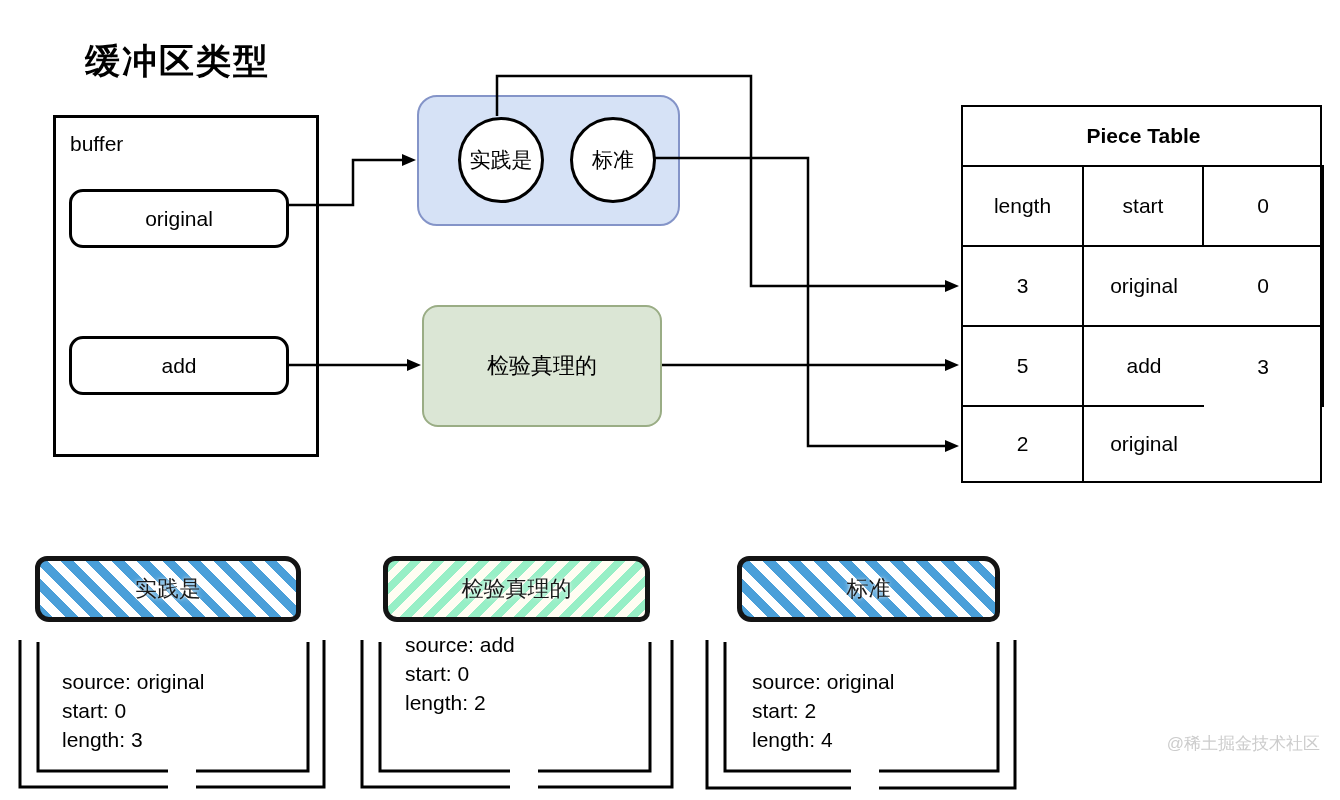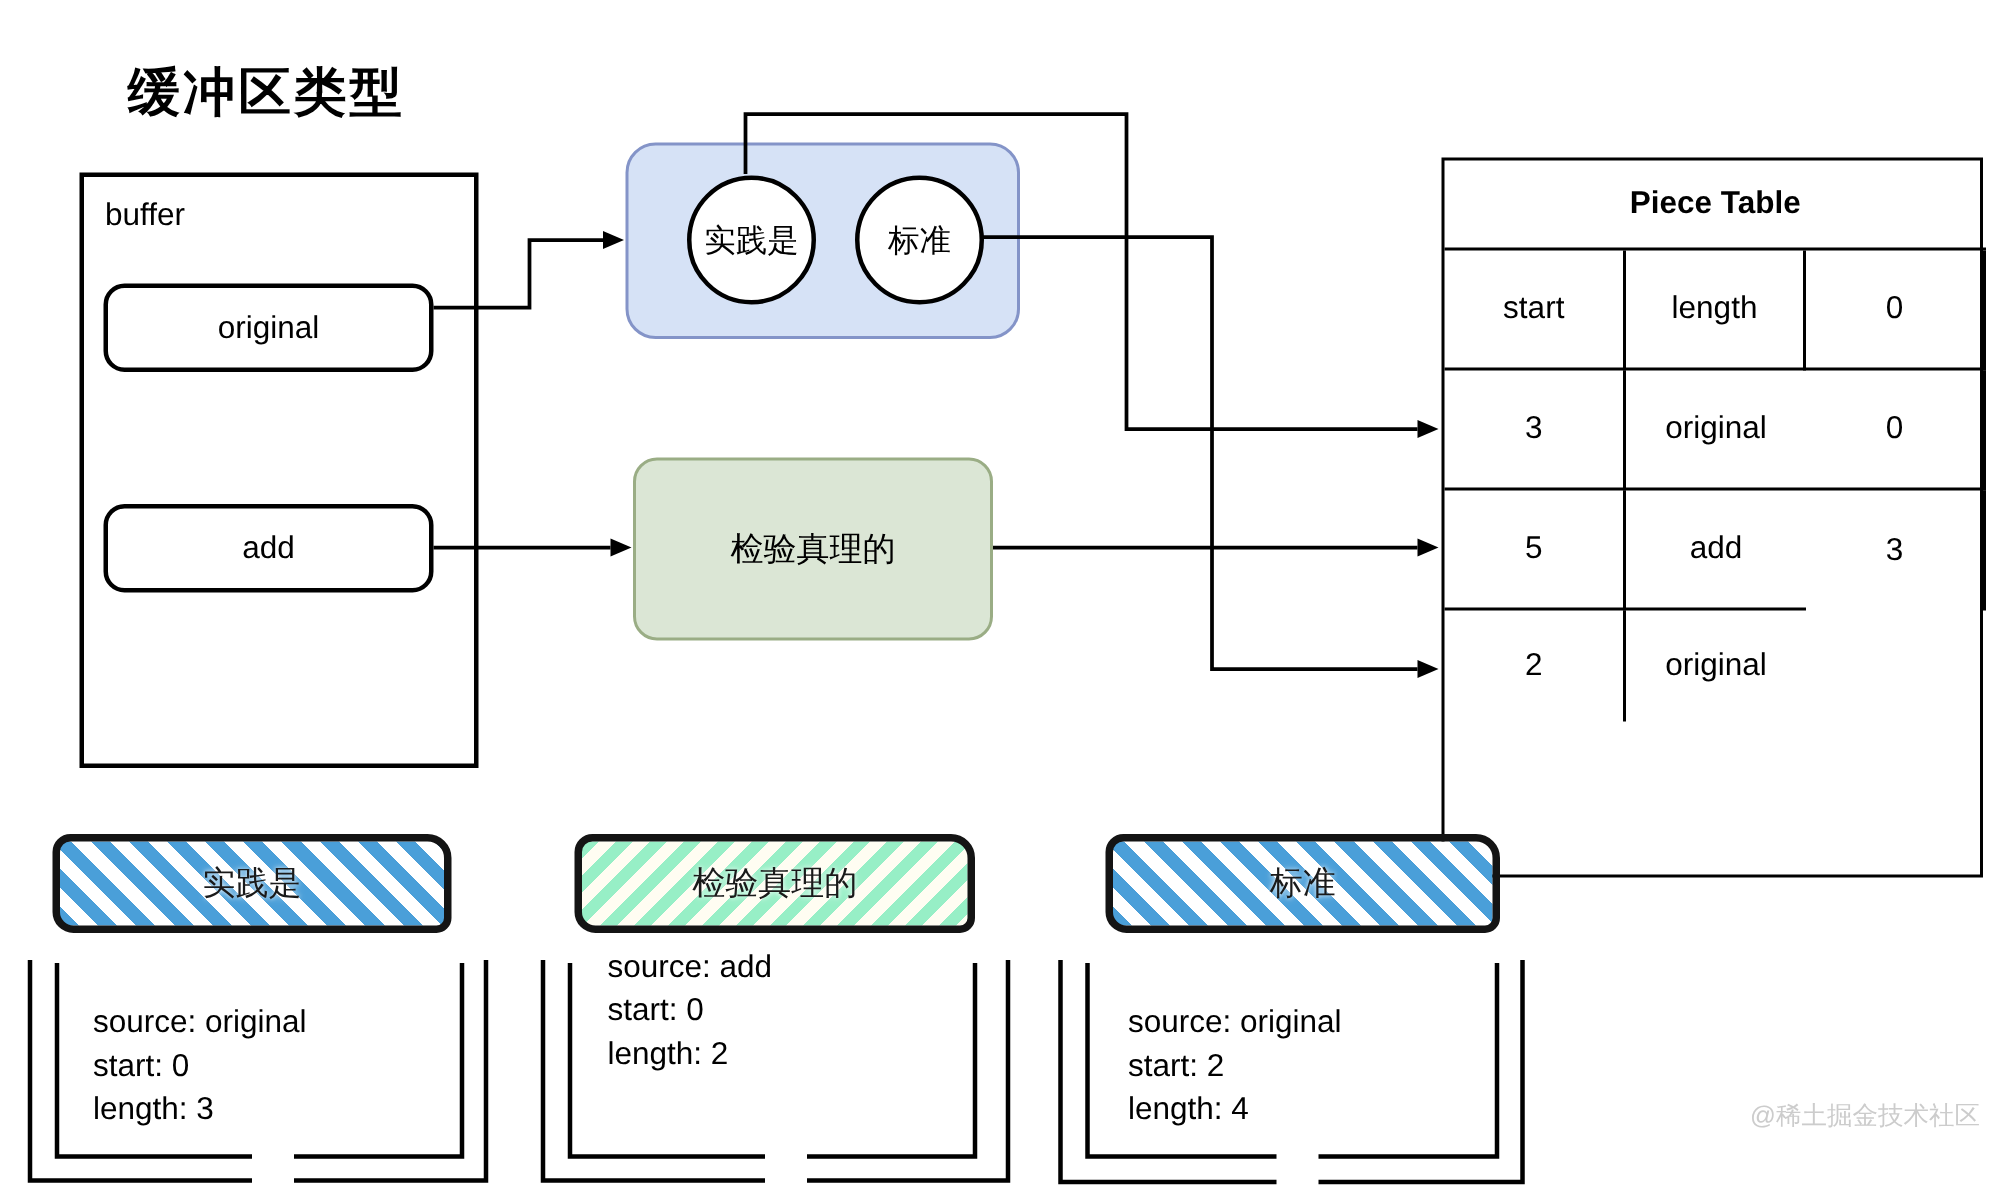--- a/index.html
+++ b/index.html
@@ -48,21 +48,21 @@
   .watermark{font-size:17px;color:var(--watermark)}
   .overlay{position:absolute;left:0;top:0;pointer-events:none}
 </style>
 </head>
 <body>
 
 <div class="canvas">
 
   <div class="abs h1" style="left:85px;top:38px">缓冲区类型</div>
 
-  <div class="abs buffer-box" style="left:53px;top:115px;width:266px;height:397px">
+  <div class="abs buffer-box" style="left:53px;top:115px;width:266px;height:342px">
     <div class="abs buffer-label" style="left:14px;top:14px">buffer</div>
     <div class="abs rnode" style="left:13px;top:71px;width:220px;height:59px">
       <span>original</span>
     </div>
     <div class="abs rnode" style="left:13px;top:218px;width:220px;height:59px">
       <span>add</span>
     </div>
   </div>
 
   <div class="abs blue-group" style="left:417px;top:95px;width:263px;height:131px">
@@ -71,24 +71,24 @@
     </div>
     <div class="circle" style="left:151px;top:20px">
       <span>标准</span>
     </div>
   </div>
 
   <div class="abs green-node" style="left:422px;top:305px;width:240px;height:122px">
     <span>检验真理的</span>
   </div>
 
-  <div class="abs ptable" style="left:961px;top:105px;width:361px;height:480px">
+  <div class="abs ptable" style="left:961px;top:105px;width:361px;height:378px">
     <div class="ptitle">Piece Table</div>
+    <div class="pcell">length</div>
     <div class="pcell">start</div>
-    <div class="pcell">length</div>
 
     <div class="pcell">0</div>
     <div class="pcell">3</div>
     <div class="pcell last-col">original</div>
 
     <div class="pcell">0</div>
     <div class="pcell">5</div>
     <div class="pcell last-col">add</div>
 
     <div class="pcell last-row">3</div>

